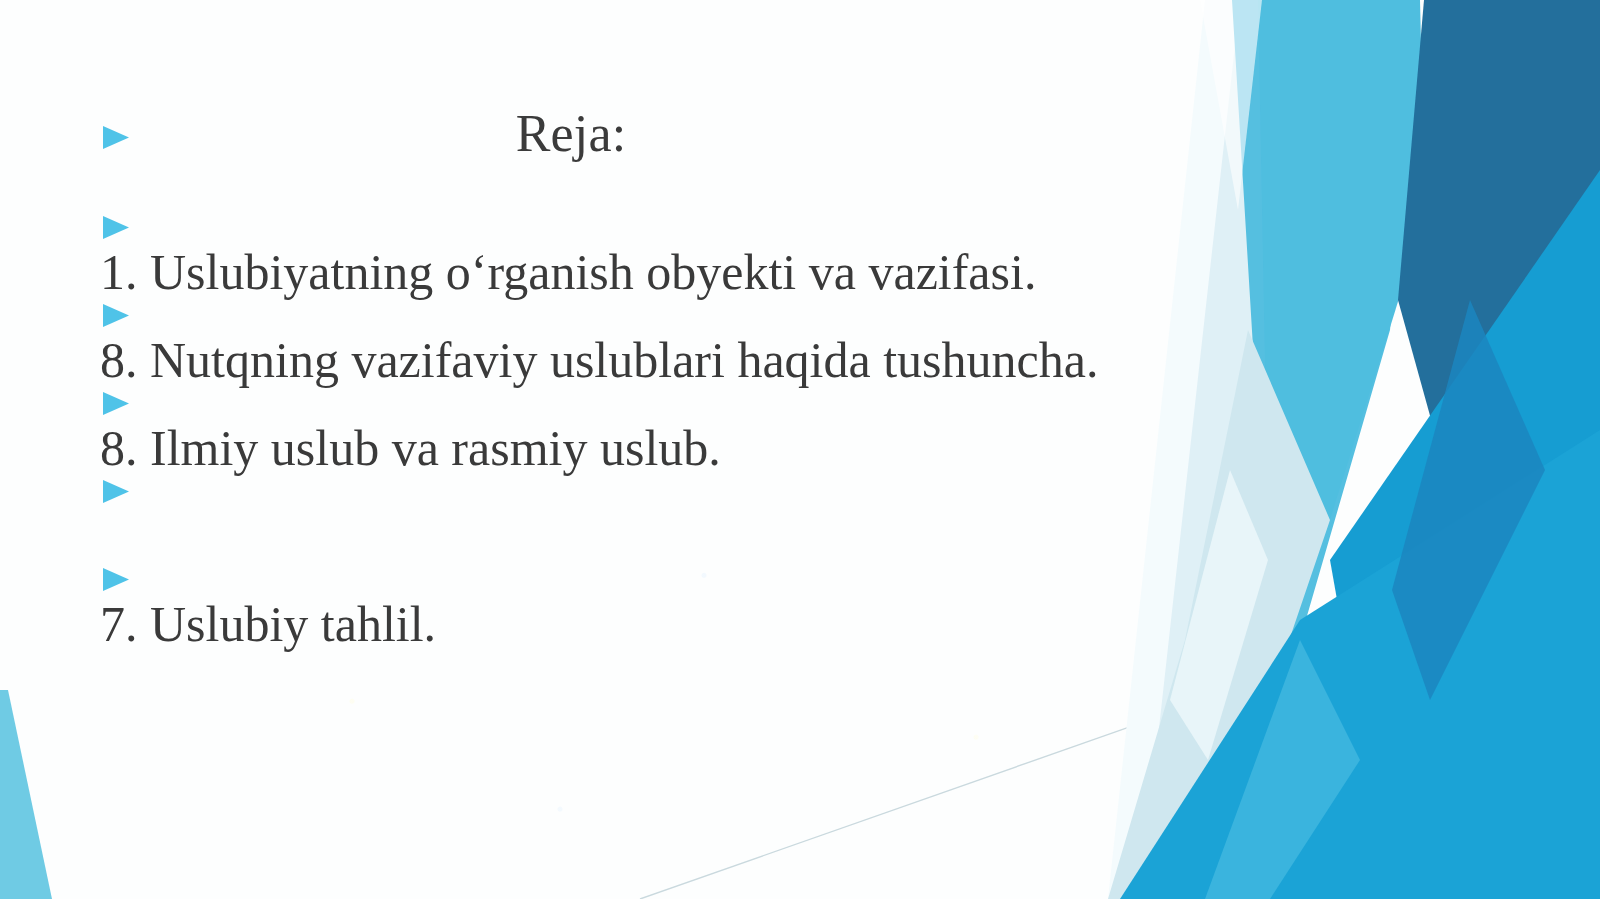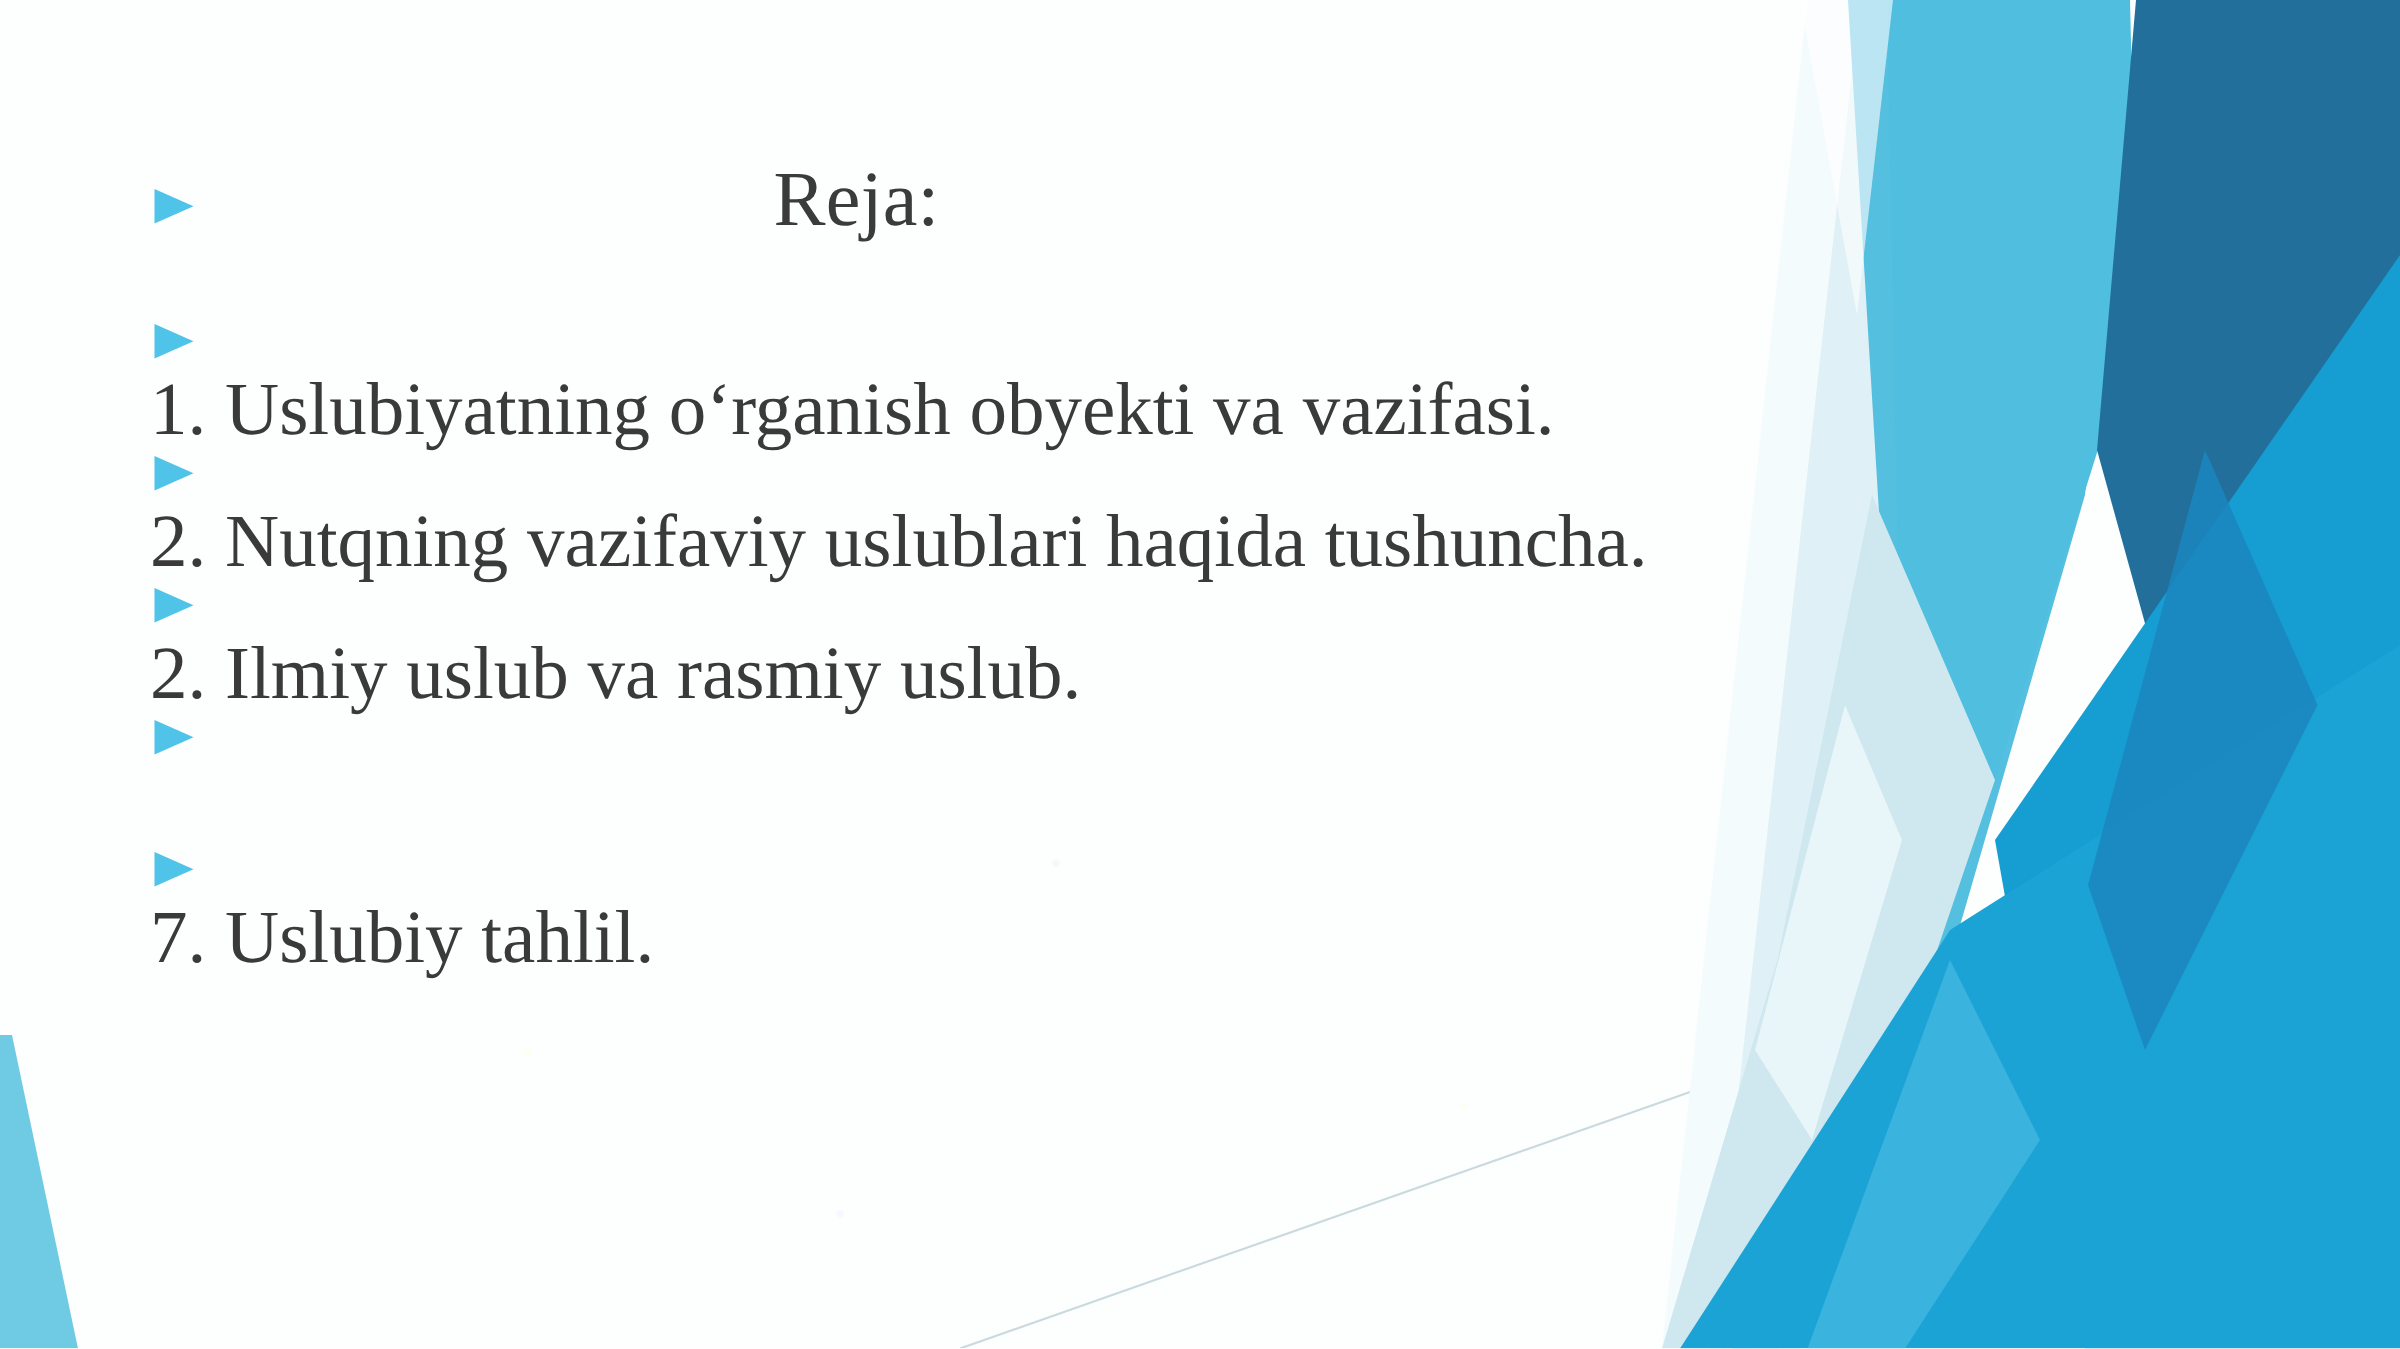--- a/index.html
+++ b/index.html
@@ -169,30 +169,30 @@
         </span>
         <span class="bullet-text">1. Uslubiyatning o‘rganish obyekti va vazifasi.</span>
       </div>
 
       <div class="bullet-item">
         <span class="bullet-marker">
           <svg width="32" height="32" viewBox="0 0 32 32" aria-hidden="true">
             <polygon points="3,4 29,15.5 3,27" fill="#4fc3e8"></polygon>
           </svg>
         </span>
-        <span class="bullet-text">2. Nutqning vazifaviy uslublari haqida tushuncha.</span>
-      </div>
-
-      <div class="bullet-item">
-        <span class="bullet-marker">
-          <svg width="32" height="32" viewBox="0 0 32 32" aria-hidden="true">
-            <polygon points="3,4 29,15.5 3,27" fill="#4fc3e8"></polygon>
-          </svg>
-        </span>
-        <span class="bullet-text">2. Ilmiy uslub va rasmiy uslub.</span>
+        <span class="bullet-text">8. Nutqning vazifaviy uslublari haqida tushuncha.</span>
+      </div>
+
+      <div class="bullet-item">
+        <span class="bullet-marker">
+          <svg width="32" height="32" viewBox="0 0 32 32" aria-hidden="true">
+            <polygon points="3,4 29,15.5 3,27" fill="#4fc3e8"></polygon>
+          </svg>
+        </span>
+        <span class="bullet-text">8. Ilmiy uslub va rasmiy uslub.</span>
       </div>
 
       <div class="bullet-item">
         <span class="bullet-marker">
           <svg width="32" height="32" viewBox="0 0 32 32" aria-hidden="true">
             <polygon points="3,4 29,15.5 3,27" fill="#4fc3e8"></polygon>
           </svg>
         </span>
       </div>
 

